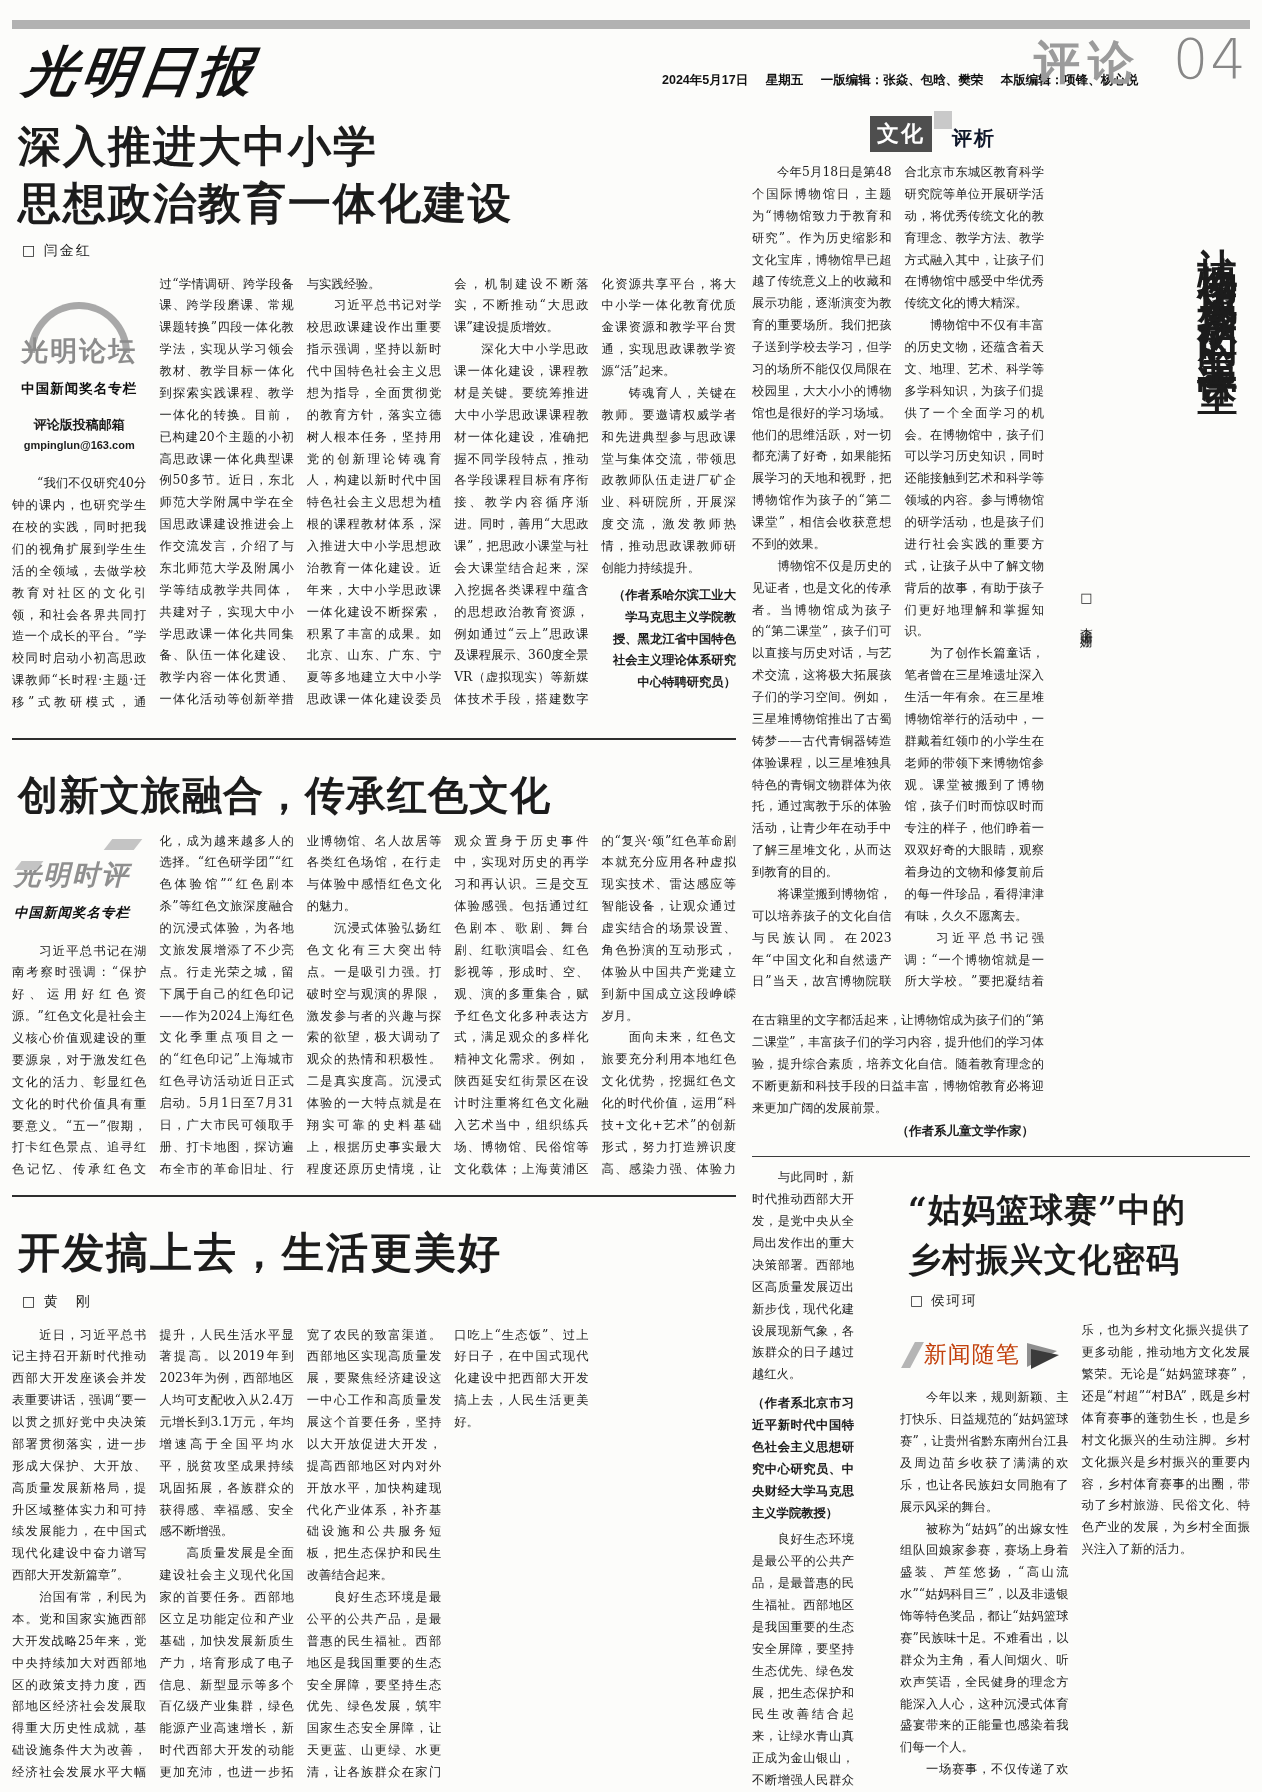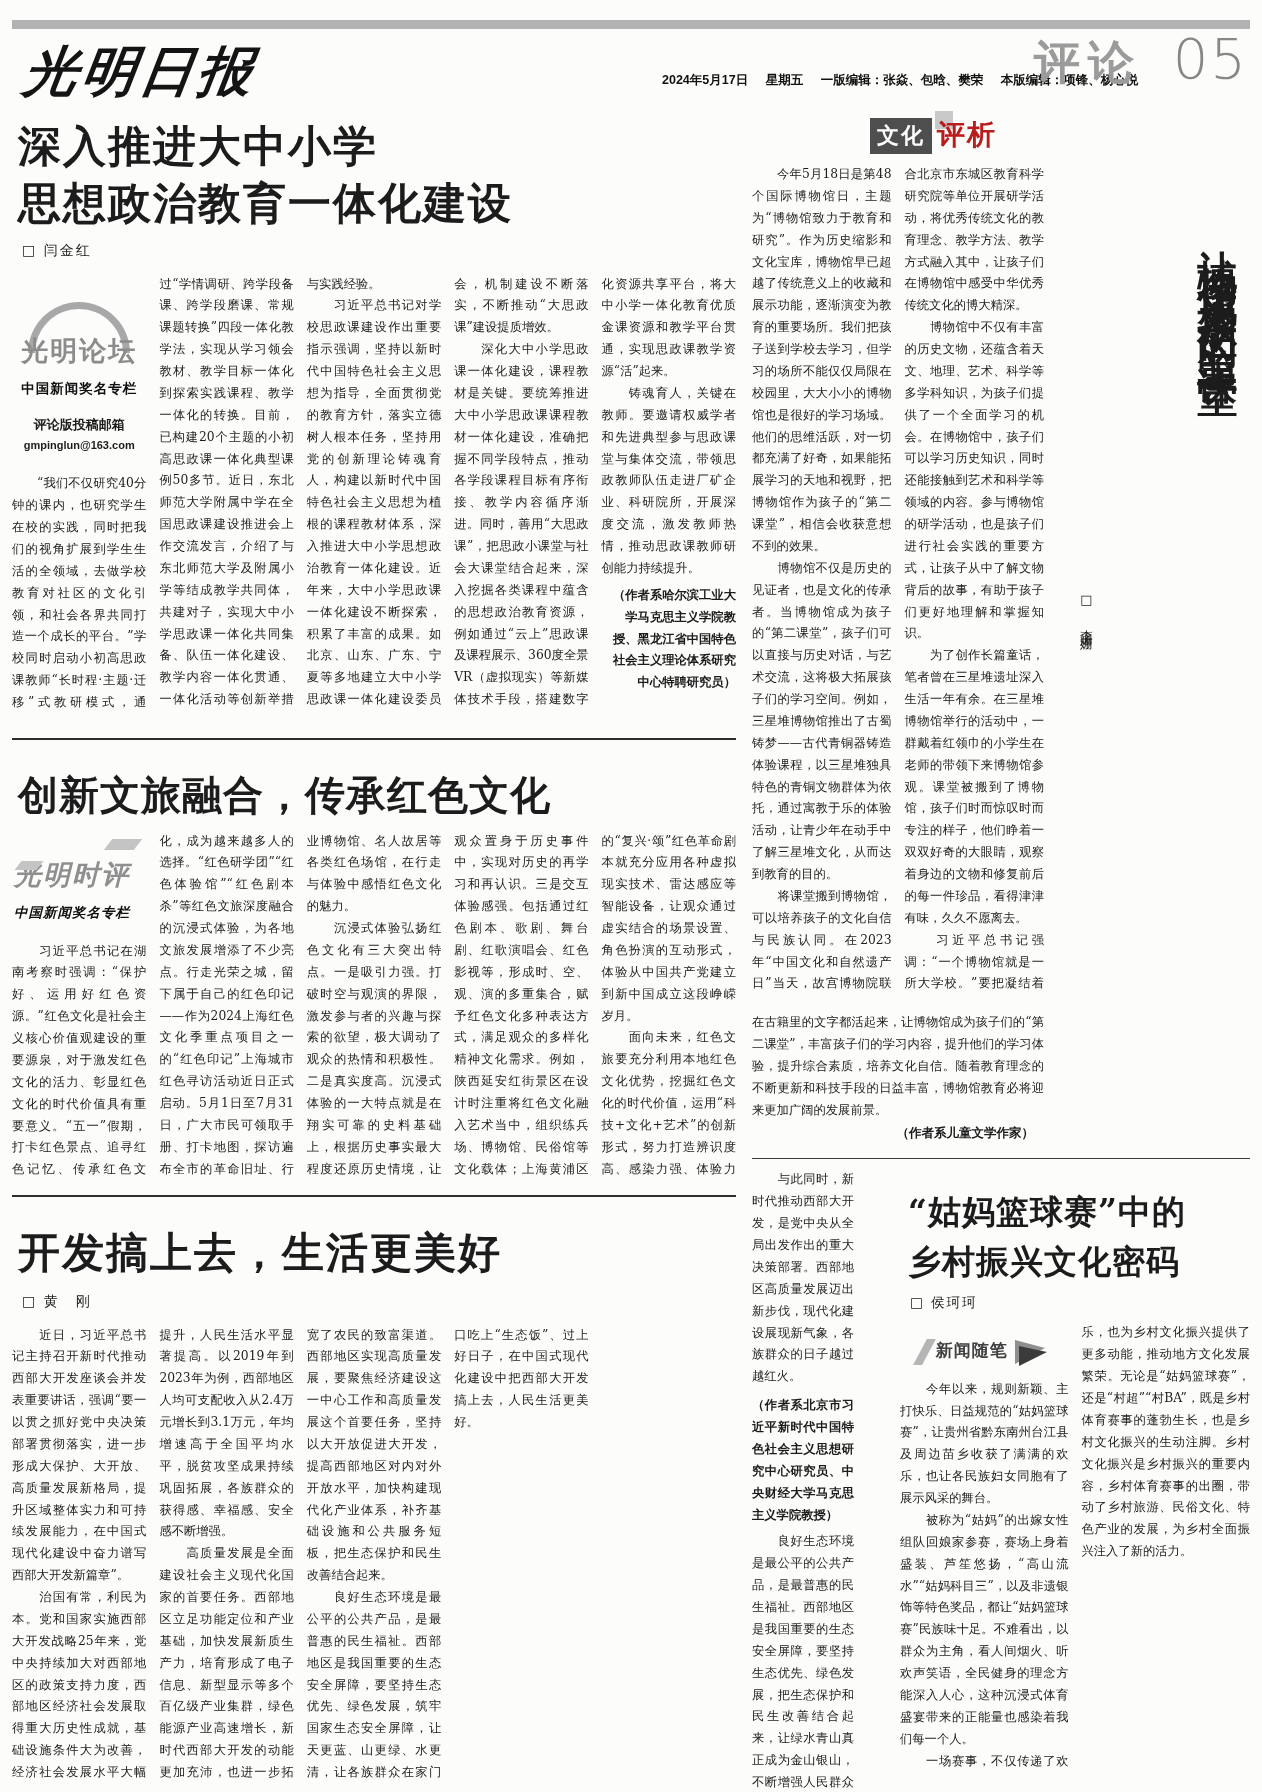--- a/index.html
+++ b/index.html
@@ -58,25 +58,25 @@
   .badge-shiping { break-inside:avoid; position:relative; padding:20px 2px 8px; margin-bottom:8px;
                    font-family:"Liberation Sans","DejaVu Sans",sans-serif;font-style:italic; }
   .sp-s1 { position:absolute; left:6px; top:30px; width:22px; height:9px; background:#c4c4c4; transform:skewX(-38deg); }
   .sp-s2 { position:absolute; right:8px; top:8px; width:30px; height:11px; background:#c4c4c4; transform:skewX(-38deg); }
   .sp-title { font-size:27px; font-weight:700; color:#8f8f8f; letter-spacing:2px; }
   .sp-sub { font-size:13.5px; font-weight:700; color:#101010; margin-top:2px; letter-spacing:1px; }
   .badge-wenhua { position:relative; display:flex; align-items:flex-end; margin:4px 0 10px 118px; width:fit-content;
                   font-family:"Liberation Sans","DejaVu Sans",sans-serif; }
   .wh-shadow { position:absolute; right:44px; top:-5px; width:18px; height:18px; background:#c9c9c9; }
   .wh-dark  { position:relative; background:#4e4e4e; color:#fff; font-size:22px; font-weight:700; padding:3px 7px; letter-spacing:2px; }
-  .wh-light { position:relative; color:#b91c1c; font-size:28px; font-weight:700; padding-left:5px; letter-spacing:2px; }
+  .wh-light { position:relative; color:#0f172a; font-size:20px; font-weight:700; padding-left:20px; letter-spacing:2px; }
   .badge-suibi { break-inside:avoid; display:flex; align-items:center; justify-content:center; gap:7px; padding:14px 0 12px;
                  font-family:"Liberation Sans","DejaVu Sans",sans-serif; }
   .sb-slash { width:9px; height:26px; background:#b5b5b5; transform:skewX(-28deg); }
-  .sb-title { font-size:17px; font-weight:700; color:#404040; letter-spacing:1px; }
+  .sb-title { font-size:23px; font-weight:400; color:#c2410c; letter-spacing:1px; }
   .sb-tris { position:relative; width:34px; height:28px; }
   .sb-tri1 { position:absolute; left:0; top:2px; width:0; height:0;
              border-left:30px solid #8f8f8f; border-top:8px solid transparent; border-bottom:16px solid transparent; }
   .sb-tri2 { position:absolute; left:4px; top:8px; width:0; height:0;
              border-left:28px solid #3b3b3b; border-top:6px solid transparent; border-bottom:14px solid transparent; }
   
   .wenhua-wrap { display:flex; gap:19px; }
   .wenhua-text { width:292px; flex:none; }
   .wenhua-cols { height:846px; column-count:2; }
   .wenhua-closing { font-size:12.3px; line-height:1.78; margin-top:2px; }
@@ -103,21 +103,21 @@
 
   <div class="topbar"></div>
   <div class="masthead">光明日报</div>
   <div class="dateline">
     <span>2024年5月17日</span>
     <span>星期五</span>
     <span>一版编辑：张焱、包晗、樊荣</span>
     <span>本版编辑：项锋、杨心悦</span>
   </div>
   <div class="section-name">评论</div>
-  <div class="page-number">05</div>
+  <div class="page-number">04</div>
 
   <div class="main">
 
     <div class="left-sec">
 
       <div>
         <div class="h1-a1">深入推进大中小学
 思想政治教育一体化建设</div>
         <div class="byline">□ 闫金红</div>
         <div class="body-cols a1-body">

